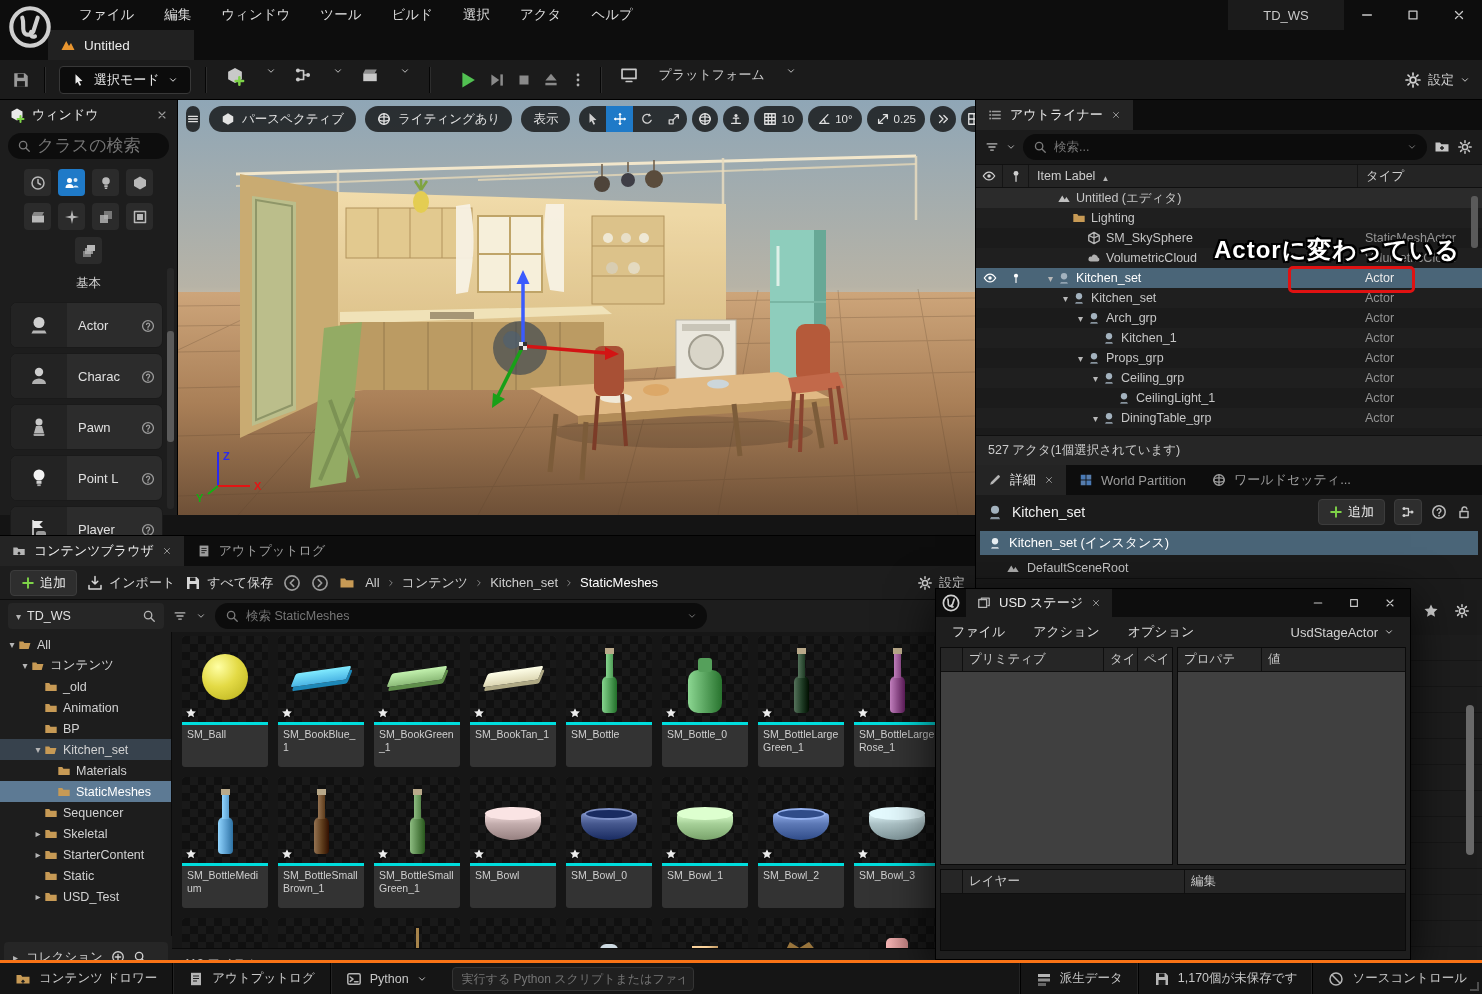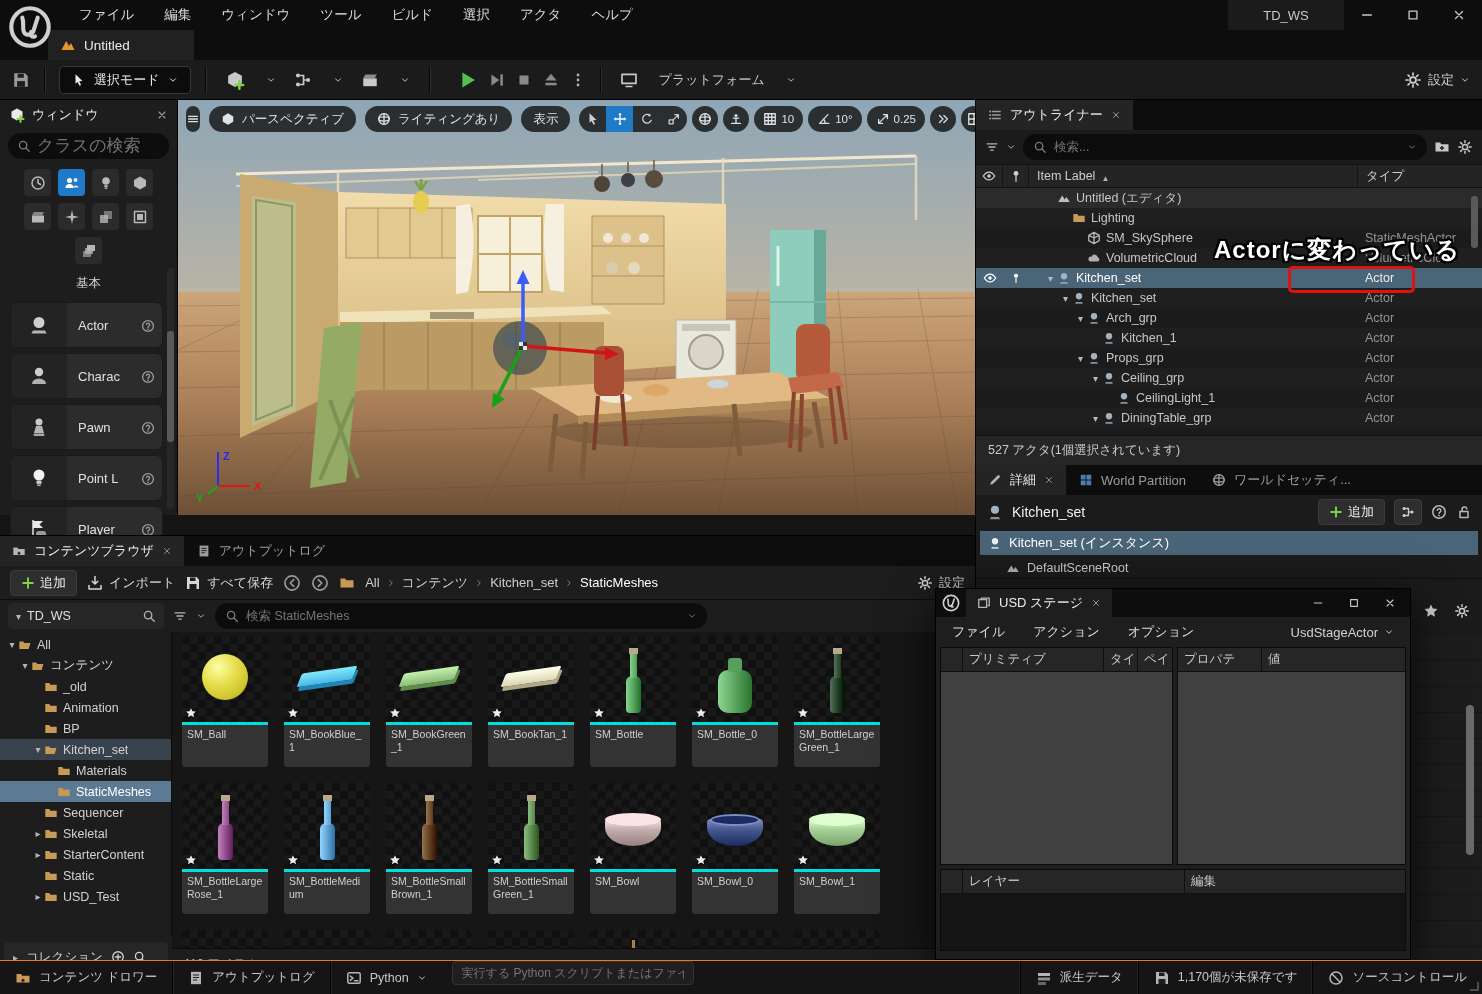--- a/index.html
+++ b/index.html
@@ -16,21 +16,21 @@
   .wb-title{position:absolute;left:1228px;top:0;width:116px;height:30px;background:#1b1b1b;display:flex;align-items:center;justify-content:center;font-size:13px;color:#c8c8c8}
   .win-btns{position:absolute;right:0;top:0;height:30px;display:flex}
   .win-btn{width:46px;display:flex;align-items:center;justify-content:center;color:#c8c8c8}
   
   .tabstrip{position:absolute;left:0;top:30px;right:0;height:30px;background:#0d0d0d}
   .level-tab{position:absolute;left:48px;top:0;width:146px;height:30px;background:#212121;display:flex;align-items:center;gap:8px;padding:0 12px;color:#ececec;font-size:13.5px}
   
   .toolbar{position:absolute;left:0;top:60px;right:0;height:40px;background:#1b1b1b;border-bottom:1px solid #000;display:flex;align-items:center;padding:0 12px;gap:8px}
   .tb-sep{width:1px;height:26px;background:#060606;box-shadow:1px 0 0 #2d2d2d;margin:0 6px}
   .mode-btn{display:flex;align-items:center;gap:8px;background:#0c0c0c;border:1px solid #383838;border-radius:4px;height:28px;padding:0 12px;color:#ececec}
-  .tb-ib{display:flex;align-items:center;gap:21px;color:#c9c9c9;height:28px;padding:0 5px}
+  .tb-ib{display:flex;align-items:flex-start;gap:21px;color:#c9c9c9;height:28px;padding:0 5px}
   .playbar{display:flex;align-items:center;gap:10px;margin-left:14px}
   .play-green{color:#52c152}
   .tb-right{margin-left:auto;display:flex;align-items:center;gap:6px;color:#d2d2d2}
   
   .place{position:absolute;left:0;top:100px;width:178px;height:415px;background:#1d1d1d;border-right:1px solid #000}
   .place-head{height:30px;display:flex;align-items:center;padding:0 9px;gap:7px;font-size:13px;color:#eaeaea}
   .place-search{margin:3px 8px 6px;height:26px;background:#0d0d0d;border-radius:13px;display:flex;align-items:center;padding:0 9px;gap:6px;color:#7a7a7a}
   .place-search input{flex:1;min-width:0;background:transparent;border:none;outline:none;color:#9a9a9a;font-size:17px}
   .cat-grid{display:flex;flex-wrap:wrap;justify-content:center;gap:7px;padding:4px 14px 0;row-gap:7px}
   .cat{width:27px;height:27px;border-radius:4px;background:#2b2b2b;display:flex;align-items:center;justify-content:center;color:#b8b8b8}
@@ -107,21 +107,21 @@
   .cb-src{width:156px;display:flex;align-items:center;gap:6px;background:#262626;border-radius:4px;height:26px;padding:0 8px;color:#e0e0e0;font-size:12.5px}
   .cb-search{flex:0 1 492px}
   .watermark{position:absolute;right:10px;top:66px;width:30px;height:30px;color:#3a3a3a}
   .cb-tree{position:absolute;left:0;top:96px;bottom:44px;width:172px;border-right:1px solid #0a0a0a;padding-top:2px;overflow:hidden}
   .ft-row{height:21px;display:flex;align-items:center;font-size:12.5px;color:#d2d2d2;white-space:nowrap}
   .ft-row .ar{width:12px;font-size:10px;color:#b5b5b5;text-align:center;flex:none}
   .ft-row.sel{background:#5d7a94;color:#fff}
   .ft-row.dim{background:#37424d}
   .ft-lb{margin-left:5px}
   .cb-colls{position:absolute;left:4px;bottom:8px;width:164px;height:30px;background:#262626;border-radius:4px;display:flex;align-items:center;gap:8px;padding:0 9px;color:#d2d2d2;font-size:12.5px}
-  .cb-grid{position:absolute;left:172px;top:96px;right:0;bottom:32px;background:#161616;overflow:hidden;display:flex;flex-wrap:wrap;gap:16px;align-content:flex-start;padding:4px 0 0 10px}
+  .cb-grid{position:absolute;left:172px;top:96px;right:0;bottom:32px;background:#161616;overflow:hidden;display:flex;flex-wrap:wrap;gap:10px;align-content:flex-start;padding:4px 0 0 10px}
   .tile{width:86px;height:131px;background:#333;border-radius:3px;overflow:hidden;position:relative;flex:none}
   .thumb{height:86px;position:relative;background:repeating-conic-gradient(#191919 0 25%,#101010 0 50%);background-size:16px 16px}
   .sh{position:absolute}
   .badge{position:absolute;left:3px;bottom:3px;color:#ececec;filter:drop-shadow(0 1px 1px #000)}
   .cyan{height:3px;background:#00dede}
   .tname{padding:3px 5px;font-size:10.5px;line-height:1.25;color:#cfcfcf;word-break:break-all}
   .cb-foot{position:absolute;left:172px;right:0;bottom:0;height:32px;background:#1d1d1d;border-top:1px solid #0a0a0a;display:flex;align-items:center;padding:0 12px;font-size:12.5px;color:#b8b8b8}
   
   .usd{position:absolute;left:935px;top:588px;width:476px;height:372px;background:#1e1e1e;border:1px solid #000;box-shadow:0 12px 44px rgba(0,0,0,.78);z-index:30}
   .usd-title{height:28px;background:#0d0d0d;display:flex;align-items:center;padding-left:6px;gap:6px}
@@ -131,21 +131,21 @@
   .usd-actor{margin-left:auto;display:flex;align-items:center;gap:6px;color:#d2d2d2}
   .usd-pane{position:absolute;top:58px;bottom:94px;background:#404040;border:1px solid #0a0a0a}
   .usd-pane .hdr{height:24px;background:#262626;display:flex;font-size:12.5px;color:#c8c8c8;border-bottom:1px solid #0f0f0f}
   .usd-pane .hdr>div{display:flex;align-items:center;padding-left:6px;border-right:1px solid #0f0f0f;overflow:hidden;white-space:nowrap}
   .usd-left{left:4px;width:233px}
   .usd-right{left:241px;right:4px}
   .usd-layers{position:absolute;left:4px;right:4px;top:280px;bottom:8px;background:#141414;border:1px solid #0a0a0a}
   .usd-layers .hdr{height:24px;background:#262626;display:flex;font-size:12.5px;color:#c8c8c8;border-bottom:1px solid #0f0f0f}
   .usd-layers .hdr>div{display:flex;align-items:center;padding-left:6px;border-right:1px solid #0f0f0f;white-space:nowrap}
   
-  .statusbar{position:absolute;left:0;bottom:0;width:100%;height:34px;background:#151515;border-top:1px solid #f97316;display:flex;align-items:flex-start;font-size:12.5px;color:#c8c8c8;z-index:35}
+  .statusbar{position:absolute;left:0;bottom:0;width:100%;height:34px;background:#151515;border-top:3px solid #f97316;display:flex;align-items:center;font-size:12.5px;color:#c8c8c8;z-index:35}
   .sb-item{display:flex;align-items:center;gap:8px;padding:0 15px;height:100%;border-right:1px solid #000;box-shadow:1px 0 0 #242424}
   .py-input{width:242px;height:24px;background:#1f1f1f;border:1px solid #343434;border-radius:4px;display:flex;align-items:center;padding:0 9px;margin-left:10px}
   .py-input input{width:100%;background:transparent;border:none;outline:none;color:#6e6e6e;font-size:12px}
   .sb-right{margin-left:auto;display:flex;align-items:center;height:100%}
   .sb-right .sb-item{border-right:none;border-left:1px solid #000;box-shadow:-1px 0 0 #242424}
   .grip{position:absolute;right:3px;bottom:3px;width:9px;height:9px;border-right:2px solid #4e4e4e;border-bottom:2px solid #4e4e4e}
   
   .anno-text{position:absolute;right:22px;top:234px;width:420px;text-align:right;font-size:24px;font-weight:bold;color:#fff;z-index:40;letter-spacing:1px;
     text-shadow:-2px -2px 0 #000,2px -2px 0 #000,-2px 2px 0 #000,2px 2px 0 #000,0 -2px 0 #000,0 2px 0 #000,-2px 0 0 #000,2px 0 0 #000}
   .anno-box{position:absolute;left:1288px;top:266px;width:127px;height:27px;border:3px solid #e01212;border-radius:5px;z-index:40}

